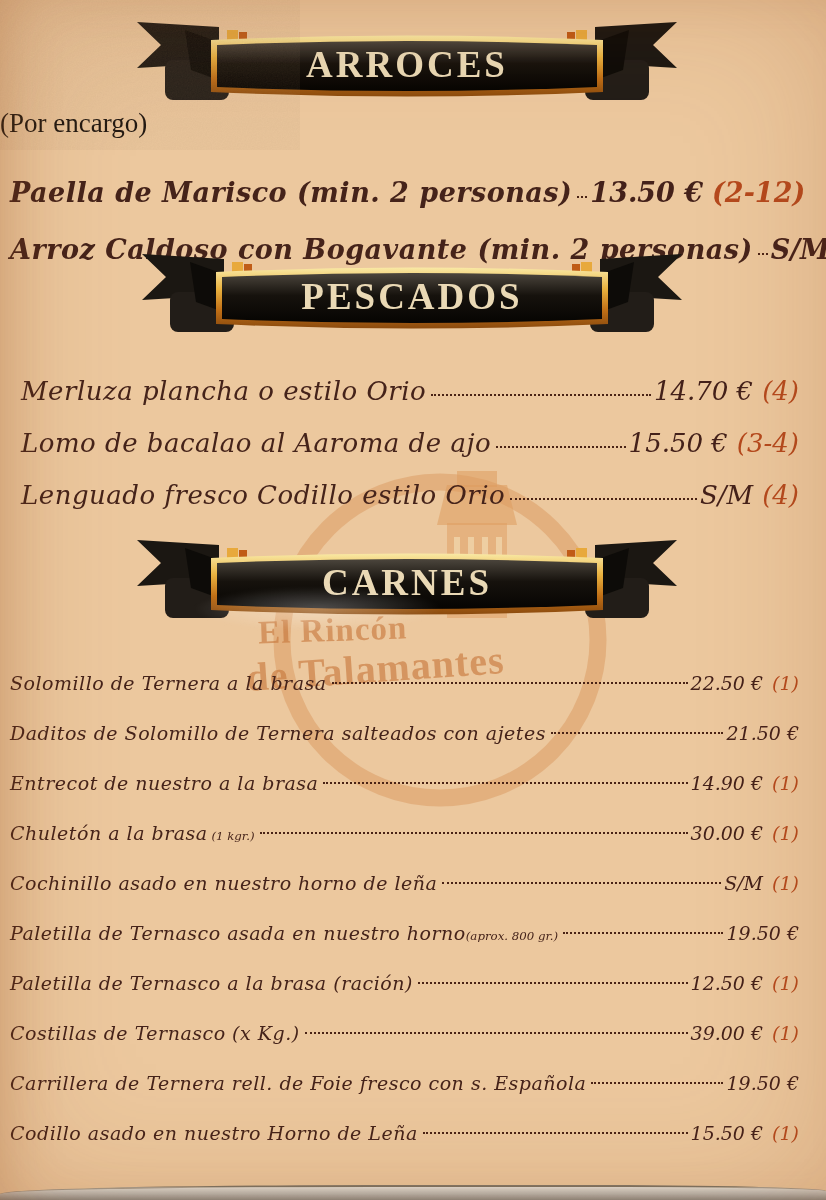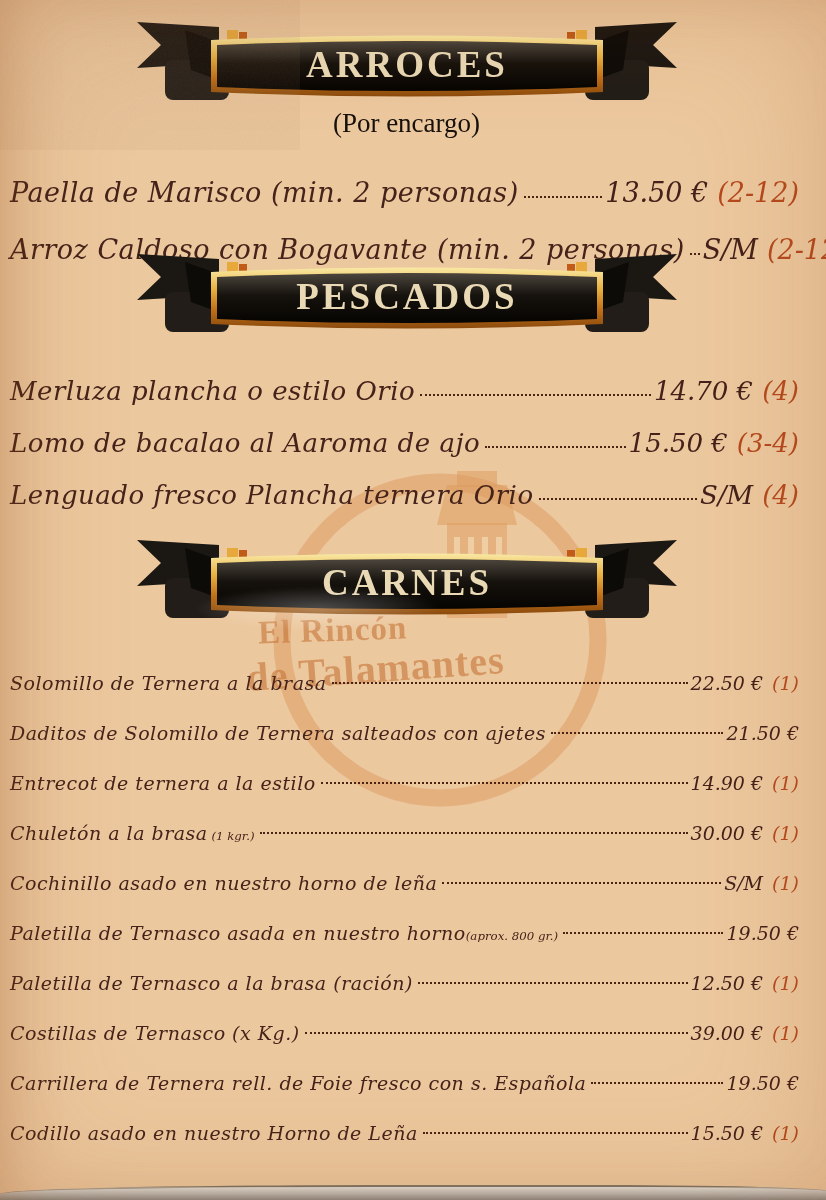--- a/index.html
+++ b/index.html
@@ -37,29 +37,29 @@
   .wm-text{
     position:absolute;z-index:1;pointer-events:none;
     font-family:"Liberation Serif", serif;font-weight:bold;
     color:rgba(198,118,58,.62);letter-spacing:1px;
   }
   .wm-line1{left:258px;top:612px;font-size:33px;transform:rotate(-2deg);}
   .wm-line2{left:246px;top:645px;font-size:40px;transform:rotate(-4deg);}
   
   .section{position:absolute;left:0;right:13px;z-index:2;}
   .section-arroces{top:16px;}
-  .section-pescados{top:248px;}
+  .section-pescados{top:248px;padding-left:11px;}
   .section-carnes{top:534px;}
   .banner-svg{display:block;margin:0 auto;width:560px;height:92px;}
   .subtitle{
-    text-align:center;margin-top:0px;
+    margin-top:0px;
     font-family:"Liberation Serif", serif;font-size:27px;color:#17100b;
   }
   .rows{padding:0 14px 0 10px;}
-  .rows-arroces{margin-top:12px;}
+  .rows-arroces{margin-top:12px;font-weight:bold;}
   .rows-pescados{margin-top:14px;}
   .rows-carnes{margin-top:18px;}
   .row{
     display:flex;align-items:flex-end;
     font-style:italic;color:#45231a;
   }
   .rows-arroces .row{height:57px;font-size:27px;}
   .rows-pescados .row{height:52px;font-size:26px;text-align:right;}
   .rows-carnes .row{height:50px;font-size:19px;}
   .iname{white-space:nowrap;letter-spacing:.5px;}
@@ -160,21 +160,21 @@
         <span class="price">14.70 €</span>
         <span class="portion">(4)</span>
       </div>
       <div class="row">
         <span class="iname">Lomo de bacalao al Aaroma de ajo</span>
         <span class="leader"></span>
         <span class="price">15.50 €</span>
         <span class="portion">(3-4)</span>
       </div>
       <div class="row">
-        <span class="iname">Lenguado fresco Plancha ternera Orio</span>
+        <span class="iname">Lenguado fresco Codillo estilo Orio</span>
         <span class="leader"></span>
         <span class="price">S/M</span>
         <span class="portion">(4)</span>
       </div>
     </div>
 </div>
 
 <div class="section section-carnes">
   <div class="glare"></div>
   <svg class="banner-svg" viewBox="0 0 560 92">
@@ -190,21 +190,21 @@
         <span class="leader"></span>
         <span class="price">22.50 €</span>
         <span class="portion">(1)</span>
       </div>
       <div class="row">
         <span class="iname">Daditos de Solomillo de Ternera salteados con ajetes</span>
         <span class="leader"></span>
         <span class="price">21.50 €</span>
       </div>
       <div class="row">
-        <span class="iname">Entrecot de ternera a la estilo</span>
+        <span class="iname">Entrecot de nuestro a la brasa</span>
         <span class="leader"></span>
         <span class="price">14.90 €</span>
         <span class="portion">(1)</span>
       </div>
       <div class="row">
         <span class="iname">Chuletón a la brasa<span class="inote"> (1 kgr.)</span></span>
         <span class="leader"></span>
         <span class="price">30.00 €</span>
         <span class="portion">(1)</span>
       </div>

